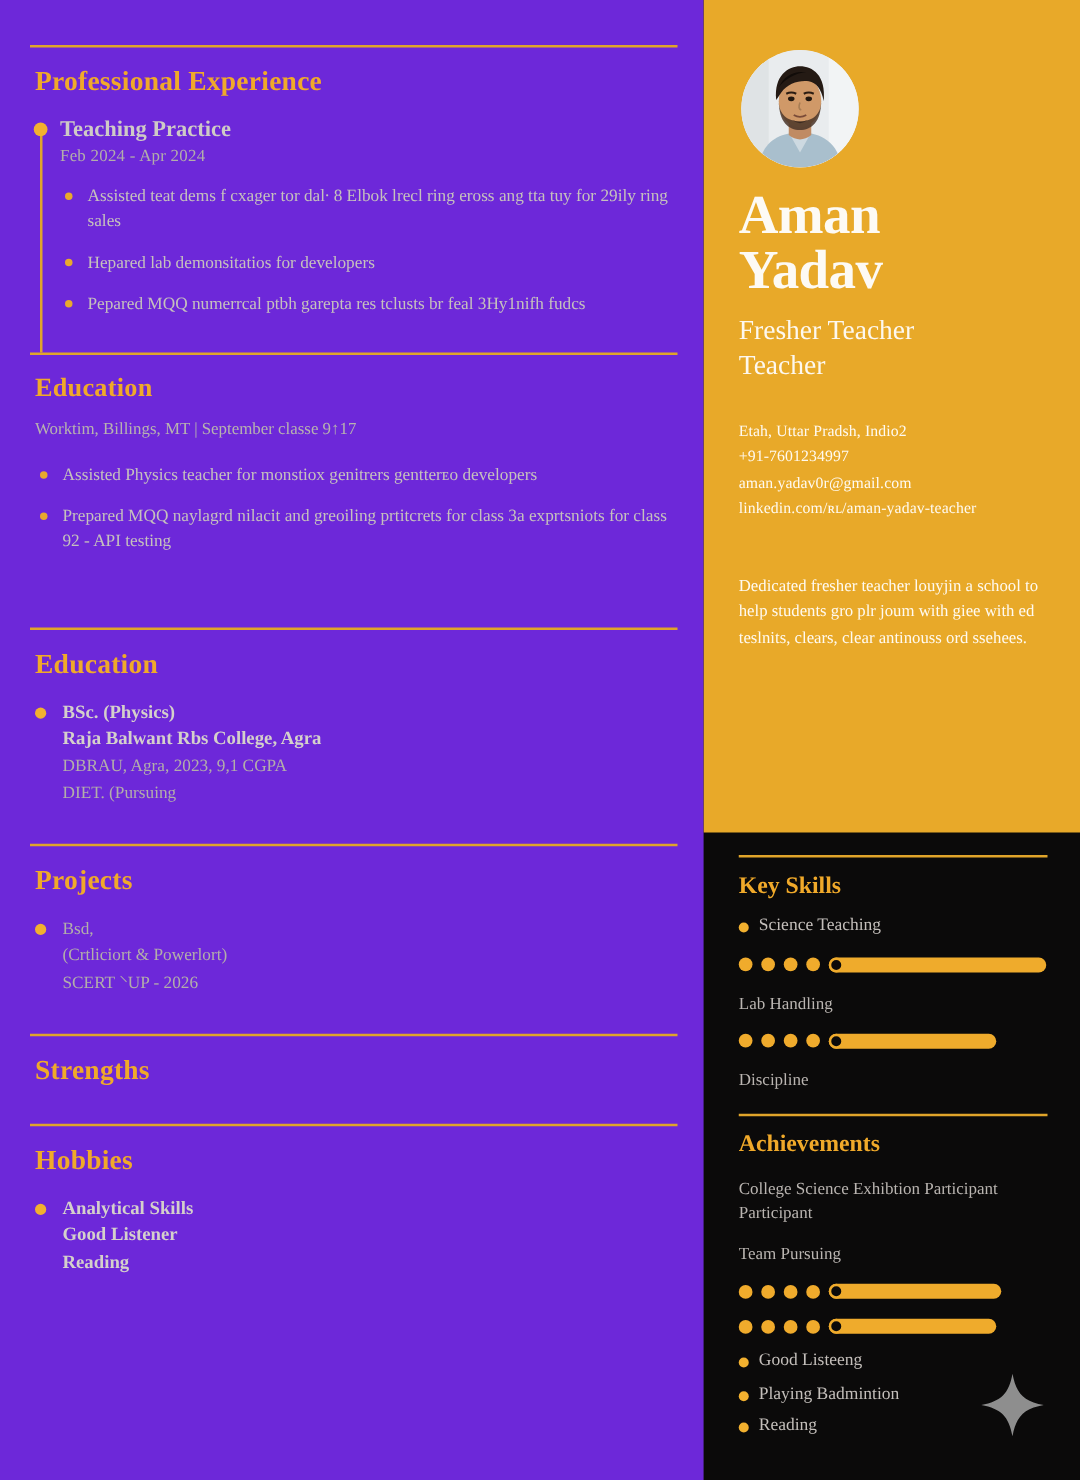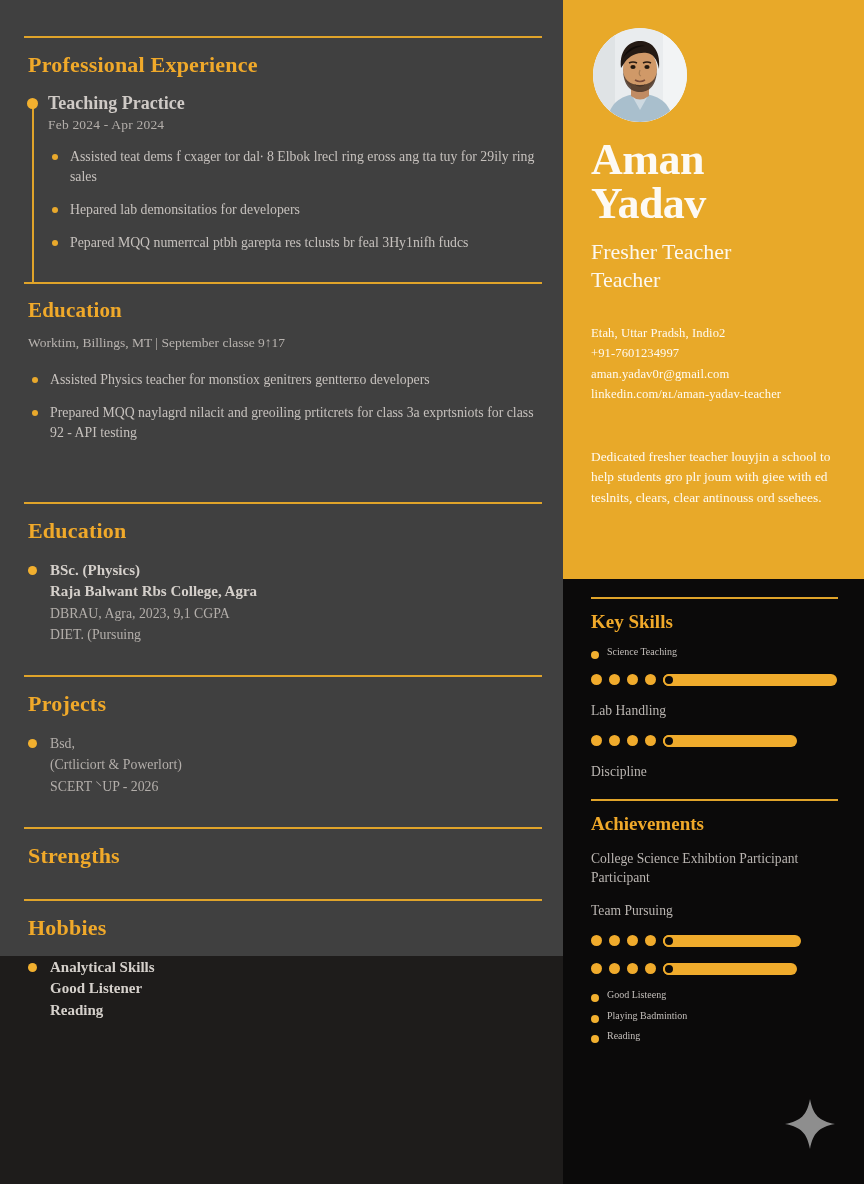--- a/index.html
+++ b/index.html
@@ -6,22 +6,22 @@
   body{
     width:864px;height:1184px;
     background:#111111;
     font-family:"Liberation Serif", serif;
     overflow:hidden;
   }
   .page{position:relative;width:864px;height:1184px;display:flex;background:#1e1c1b;}
 
   
   .left{
-    width:563px;height:956px;
-    background:#404040;
+    width:563px;height:1184px;
+    background:#6d28d9;
     box-sizing:border-box;
     padding:0 22px 0 24px;
     position:relative;
   }
   .rule{
     height:2px;background:#e0a42a;
     margin:0;
     width:518px;
   }
   .rule.top{margin-top:36px;}
@@ -75,23 +75,23 @@
   }
   .b-strong{font-weight:bold;color:#d5d0cb;}
   .b-soft{color:#b3aeaa;font-size:13.8px;}
   .gap-md{height:30px;}
   .gap-lg{height:46px;}
 
   
   .right{width:301px;height:1184px;position:relative;background:#0b0a0a;}
   .hero{
     background:#e8a929;
-    height:579px;
+    height:666px;
     box-sizing:border-box;
-    padding:22px 18px 0 28px;
+    padding:34px 18px 0 28px;
     position:relative;
   }
   .avatar{
     width:94px;height:94px;border-radius:50%;
     overflow:hidden;position:relative;margin:6px 0 0 2px;
     background:#e9ecee;
   }
   .avatar svg{display:block;}
   .hero-name{
     color:#fdfaf4;font-size:44px;font-weight:bold;line-height:1.0;
@@ -102,21 +102,21 @@
   }
   .hero-role2{color:#fdf8ef;font-size:22px;line-height:1.25;}
   .contact{margin-top:30px;}
   .contact div{color:#fffaf0;font-size:12.6px;line-height:1.62;letter-spacing:.1px;}
   .summary{margin-top:42px;color:#fffaf0;font-size:13.4px;line-height:1.55;}
 
   .dark-sec{padding:0 26px 0 28px;}
   .rule-d{height:2px;background:#e0a42a;width:247px;margin-top:18px;}
   .d-title{color:#f0a92a;font-size:19px;font-weight:bold;margin:12px 0 0 0;}
   .d-item{
-    position:relative;padding-left:16px;color:#c4bfbb;font-size:10px;
+    position:relative;padding-left:16px;color:#c4bfbb;font-size:14px;
     margin-top:12px;line-height:1.35;
   }
   .d-item:before{
     content:"";position:absolute;left:0;top:6px;width:8px;height:8px;border-radius:50%;
     background:#f2b02f;
   }
   .d-plain{color:#bab5b1;font-size:13.6px;margin-top:14px;line-height:1.4;}
 
   .meter{display:flex;align-items:center;margin-top:14px;height:14px;}
   .meter .dot{width:11px;height:11px;border-radius:50%;background:#f0ab2c;margin-right:7px;}

